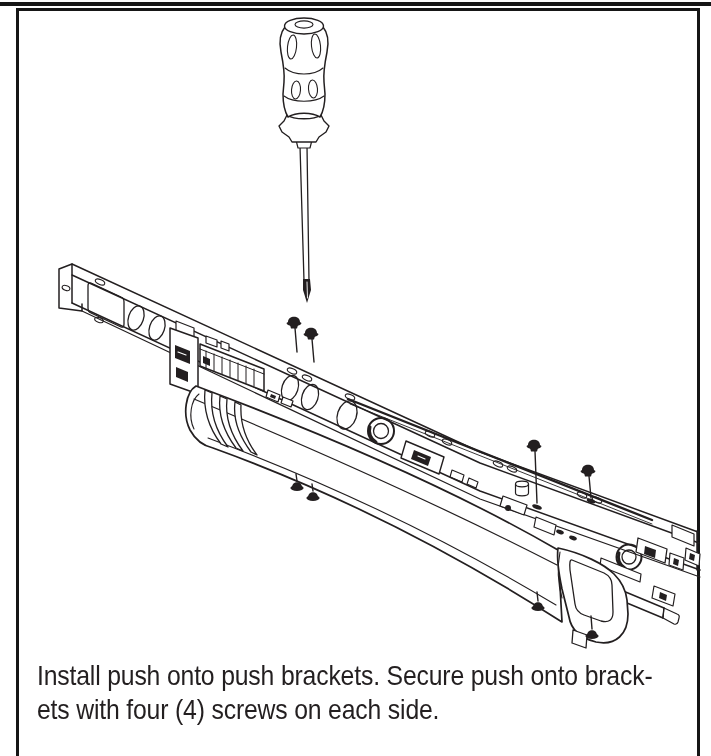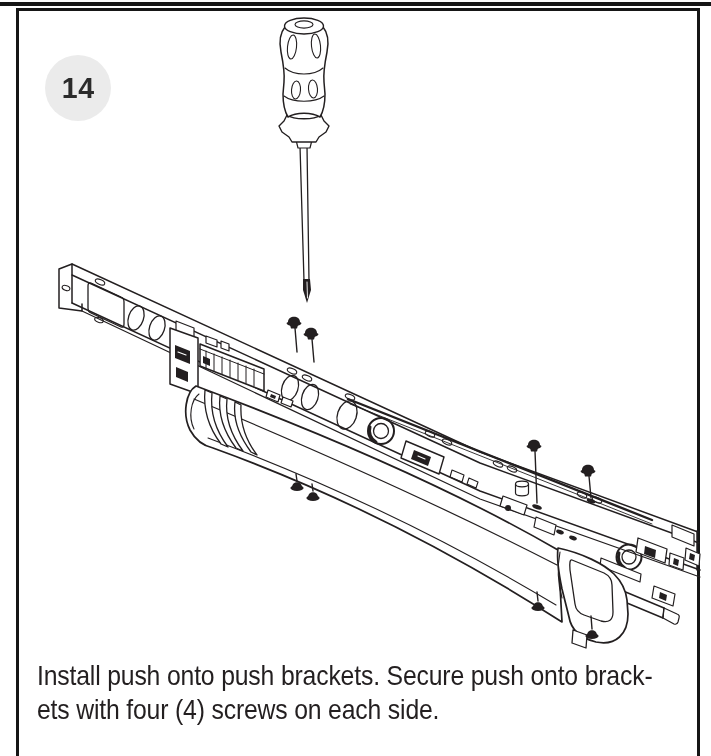--- a/index.html
+++ b/index.html
@@ -33,23 +33,20 @@
   svg .w{fill:#ffffff;}
   svg .k{fill:currentColor;stroke:none;}
 </style>
 </head>
 <body>
 
 <div class="page">
   <div class="top-rule"></div>
   <div class="frame"></div>
 
-  <div class="badge">
-    <span>14</span>
-  </div>
 
   <svg class="art" viewBox="0 0 711 756" xmlns="http://www.w3.org/2000/svg">
     <defs>
       <g id="screw-down">
         <path class="k" d="M-6,0 C-6,-7 6,-7 6,0 L7.5,1 A7.5,3.2 0 1 1 -7.5,1 Z"></path>
         <path class="k" d="M-4,3 L4,3 L3,6.5 L-3,6.5 Z"></path>
       </g>
       <g id="screw-up">
         <ellipse class="k" cx="0" cy="2" rx="6.6" ry="2.9"></ellipse>
         <path class="k" d="M-5,1.5 C-5,-5.5 5,-5.5 5,1.5 Z"></path>

